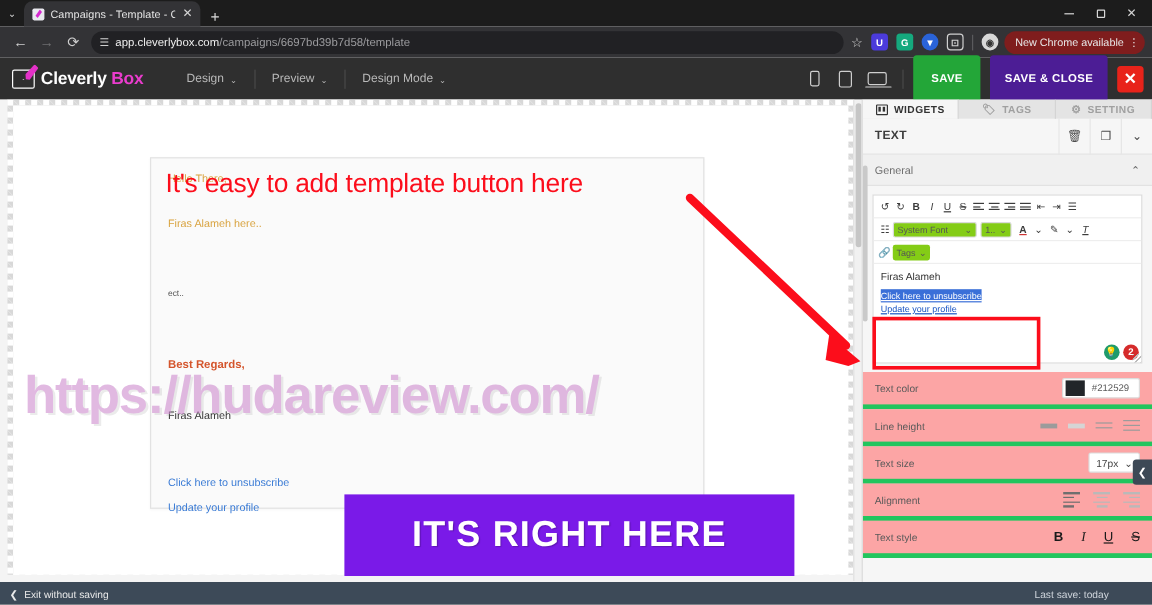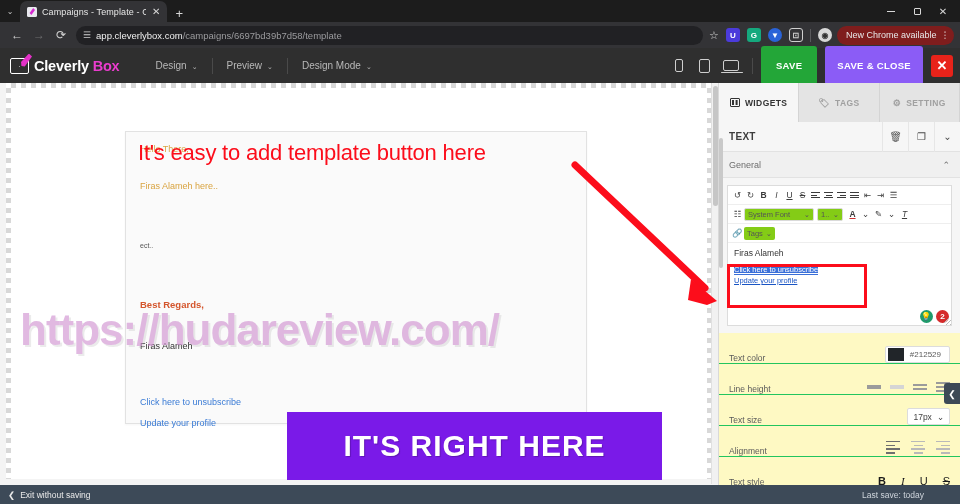--- a/index.html
+++ b/index.html
@@ -99,21 +99,21 @@
   .dev-mobile { width:8px; height:13px; border:1.4px solid #cfcfcf; border-radius:2px;}
   .dev-tablet { width:11px; height:14px; border:1.4px solid #cfcfcf; border-radius:2px;}
   .dev-desk { width:16px; height:11px; border:1.4px solid #cfcfcf; border-radius:2px; position:relative;}
   .dev-desk::after{content:"";position:absolute;left:-3px;bottom:-3.4px;width:22px;height:1.6px;background:#cfcfcf;border-radius:1px;}
   .hdr-sep { width:1px; height:16px; background:#4a4a4a; margin:0 8px;}
   .btn-save, .btn-saveclose {
     height:39px; border-radius:3px; display:flex; align-items:center; justify-content:center;
     color:#fff; font-size:9.5px; font-weight:bold; letter-spacing:.3px;
   }
   .btn-save { background:#23a638; padding:0 15px; }
-  .btn-saveclose { background:#8b5cf6; padding:0 12px; margin-left:8px;}
+  .btn-saveclose { background:#4c1d95; padding:0 12px; margin-left:8px;}
   .btn-x {
     width:22px; height:22px; background:#e8231a; border-radius:3px; margin-left:8px;
     display:flex;align-items:center;justify-content:center; color:#fff; font-size:13px;
     font-weight:bold; line-height:1;
   }
 
   
   .canvas-wrap {
     position:absolute; top:83px; left:0; width:718px; height:402px;
     background:#f4f4f4; overflow:hidden;
@@ -150,21 +150,21 @@
     position:absolute; top:84px; left:711px; width:7px; height:400px; background:#f1f1f1;
     border-left:1px solid #e0e0e0;
   }
   .vscroll .thumb { position:absolute; top:2px; left:1px; width:5px; height:120px; background:#c6c6c6; border-radius:3px;}
 
   
   .panel {
     position:absolute; top:83px; left:718px; width:242px; height:402px;
     background:#f6f6f6; border-left:1px solid #d9d9d9; overflow:hidden;
   }
-  .panel-tabs { display:flex; height:39px; background:#e4e4e4; }
+  .panel-tabs { display:flex; height:16px; background:#e4e4e4; }
   .ptab {
     flex:1; display:flex; align-items:center; justify-content:center; gap:5px;
     font-size:8.5px; font-weight:bold; color:#a0a0a0; letter-spacing:.4px;
     border-right:1px solid #d4d4d4;
   }
   .ptab.active { background:#f6f6f6; color:#333; }
   .ptab .ic { font-size:9px; display:flex; }
   .widget-ic {
     width:10px;height:9px;border:1.2px solid currentColor;border-radius:1px;position:relative;
   }
@@ -208,22 +208,22 @@
     display:flex;align-items:center;justify-content:center;
   }
   .badge-num {
     width:13px;height:13px;border-radius:50%;background:#d52b2b;color:#fff;font-size:8px;
     display:flex;align-items:center;justify-content:center;font-weight:bold;
   }
   .resize-grip { position:absolute; right:0; bottom:0; width:7px; height:7px;
      background: repeating-linear-gradient(135deg,#bbb 0 1px,transparent 1px 3px); }
 
   .prow {
-    height:31px; display:flex; align-items:flex-end; justify-content:space-between;
-    padding:0 10px; border-bottom:1px solid #22c55e; background:#fef9c3;
+    height:31px; display:flex; align-items:center; justify-content:space-between;
+    padding:0 10px; border-bottom:4px solid #22c55e; background:#fca5a5;
   }
   .prow .plabel { font-size:8.5px; color:#5a5a5a; }
   .color-field {
     display:flex; align-items:center; gap:6px; border:1px solid #dcdcdc; background:#fff;
     border-radius:2px; height:17px; padding:0 8px 0 2px;
   }
   .color-sw { width:16px; height:13px; background:#212529; }
   .color-val { font-size:8px; color:#5a5a5a; }
   .lh-opts { display:flex; align-items:center; gap:9px; }
   .lh-o { width:14px; }

